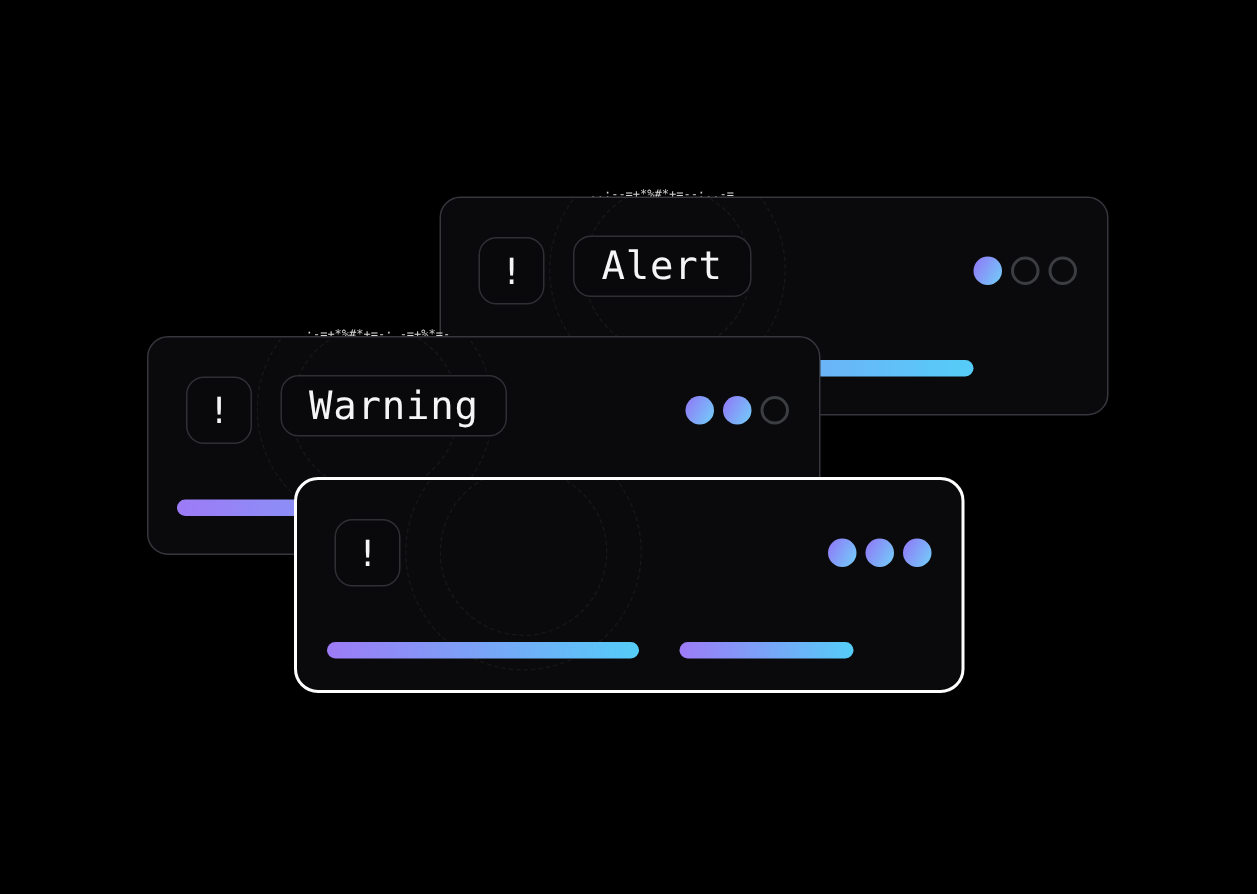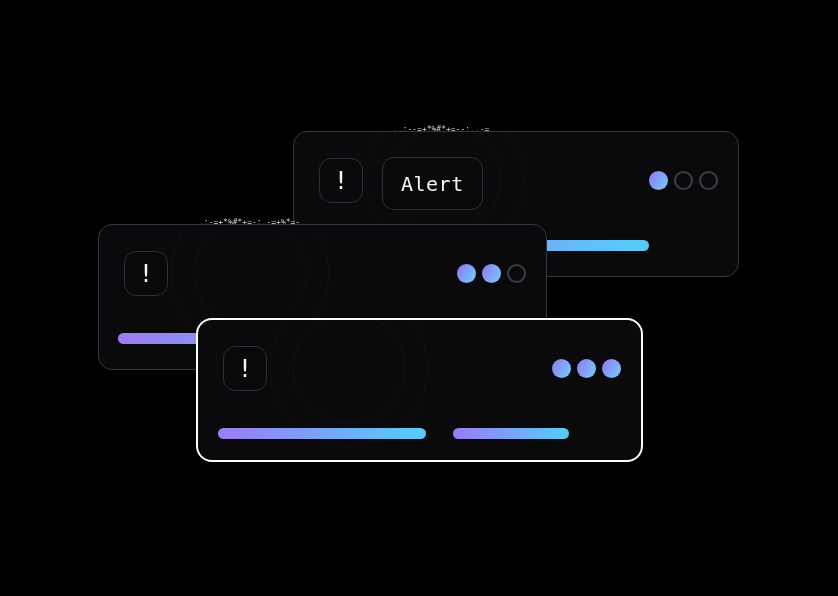--- a/index.html
+++ b/index.html
@@ -30,24 +30,24 @@
   .ring-outer { left:72px;  top:-31px; width:156px; height:156px; }
 
   
   .icon-box {
     position:absolute; left:25px; top:26px; width:44px; height:45px;
     box-sizing:border-box; border:1px solid #2e3034; border-radius:12px;
     display:flex; align-items:center; justify-content:center;
     color:#f5f5f7; font-size:24px; background:#09090b;
   }
   .label-box {
-    position:absolute; left:88px; top:25px; height:53px;
+    position:absolute; left:88px; top:25px; height:41px;
     box-sizing:border-box; border:1px solid #2e3034; border-radius:12px;
     display:flex; align-items:center; padding:0 18px;
-    color:#f5f5f7; font-size:20px; letter-spacing:0.5px; background:#09090b;
+    color:#f5f5f7; font-size:26px; letter-spacing:0.5px; background:#09090b;
     white-space:nowrap;
   }
 
   
   .dots { position:absolute; top:39px; right:20px; display:flex; gap:6px; }
   .dot  { width:19px; height:19px; border-radius:50%; box-sizing:border-box; }
   .dot.filled  { background:linear-gradient(120deg,#8f7cf7 8%,#74c9f9 92%); }
   .dot.outline { border:2px solid #3b3d41; background:transparent; }
 
   
@@ -94,20 +94,23 @@
         <div class="bar" style="width: 331px;"></div>
       </div>
   </div>
 
   <div class="card" id="card-warning">
     <div class="ring ring-outer"></div>
     <div class="ring ring-inner"></div>
     <div class="icon-box">
       <span>!</span>
     </div>
+    <div class="label-box">
+      <span>Warning</span>
+    </div>
     <div class="dots">
       <span class="dot filled"></span>
       <span class="dot filled"></span>
       <span class="dot outline"></span>
     </div>
     <div class="bars">
         <div class="bar" style="width: 331px;"></div>
       </div>
   </div>
 

